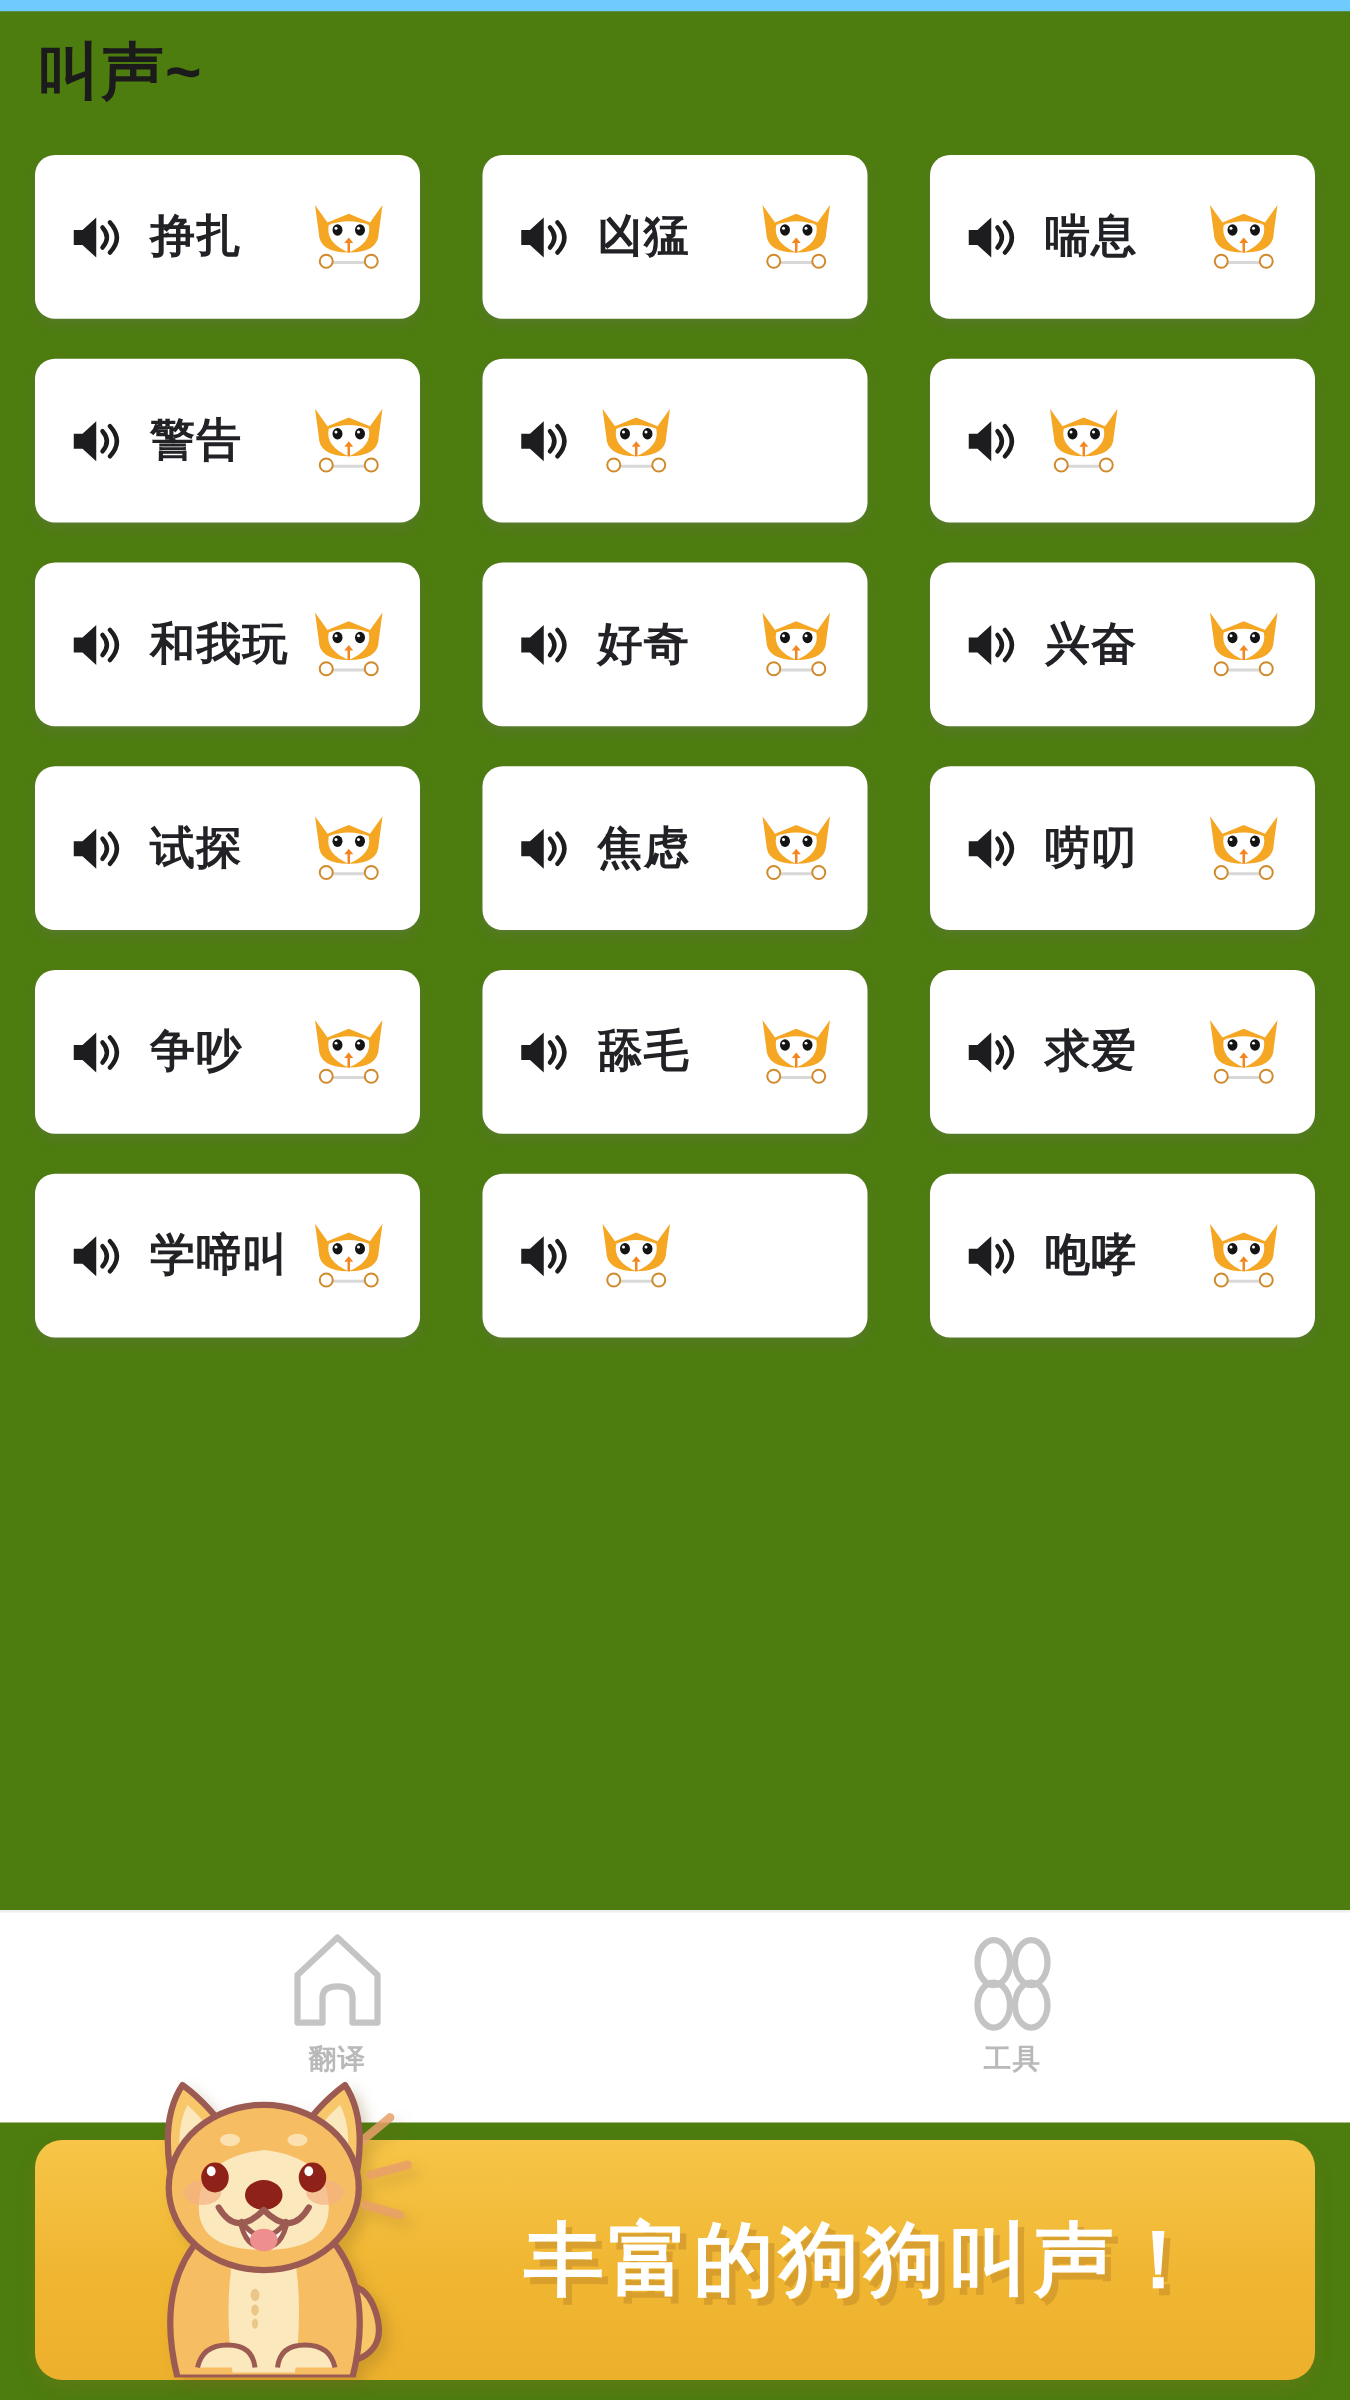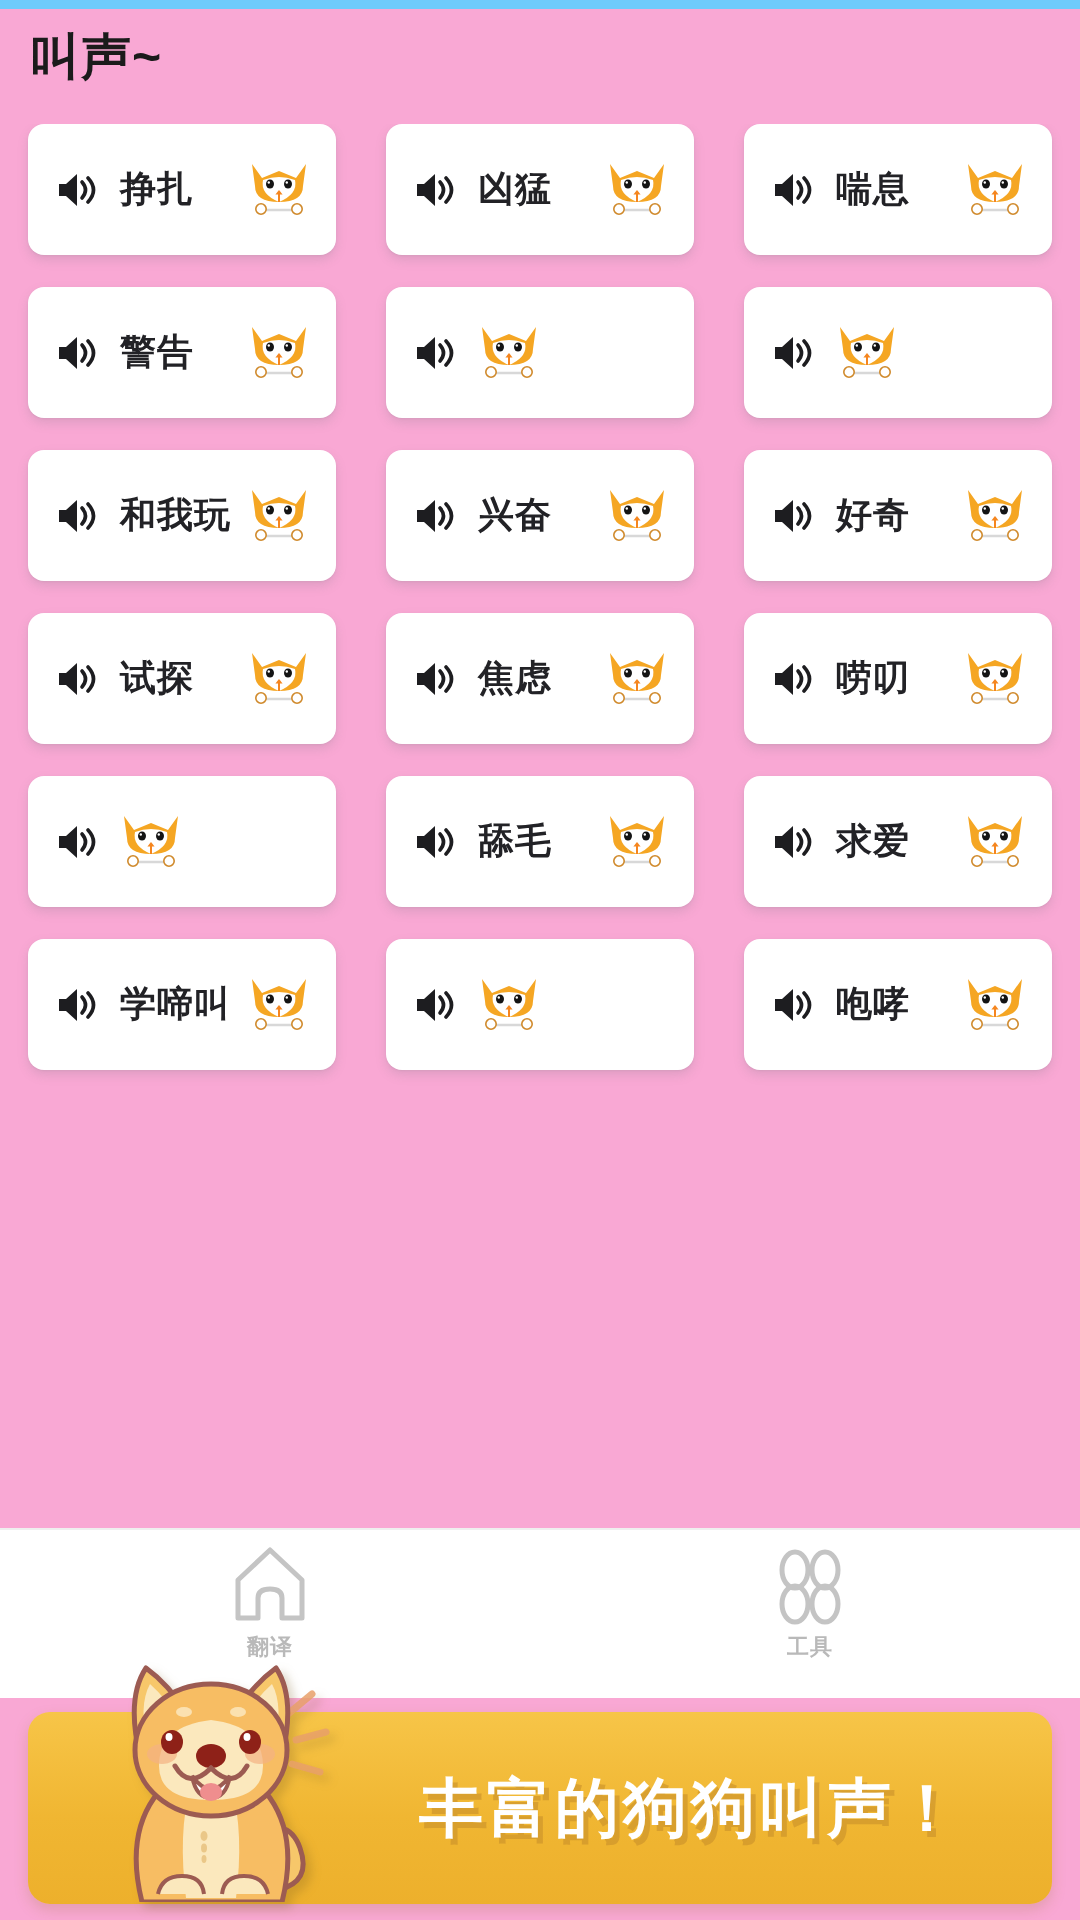--- a/index.html
+++ b/index.html
@@ -9,21 +9,21 @@
     height: 1920px;
     overflow: hidden;
     background: #ffffff;
     font-family: "Liberation Sans", "DejaVu Sans", sans-serif;
   }
 
   #app {
     position: relative;
     width: 1080px;
     height: 1920px;
-    background: #f9a8d4;
+    background: #4d7c0f;
     overflow: hidden;
   }
 
   
   .status-strip {
     position: absolute;
     top: 0; left: 0;
     width: 1080px;
     height: 9px;
     background: #6ecbfb;
@@ -321,20 +321,41 @@
           <circle cx="13" cy="47" r="5.2" fill="#ffffff" stroke="#d08a2c" stroke-width="1.6"></circle>
           <circle cx="49" cy="47" r="5.2" fill="#ffffff" stroke="#d08a2c" stroke-width="1.6"></circle>
         </svg>
       </div>
       <div class="sound-card">
         <svg class="speaker-icon" viewBox="0 0 42 42" xmlns="http://www.w3.org/2000/svg">
           <path d="M3 15 h7 L21 5 v32 L10 27 H3 Z" fill="#1d1d20"></path>
           <path d="M26 13 q7 8 0 16" fill="none" stroke="#1d1d20" stroke-width="3.6" stroke-linecap="round"></path>
           <path d="M32 9 q11 12 0 24" fill="none" stroke="#1d1d20" stroke-width="3.6" stroke-linecap="round"></path>
         </svg>
+        <span class="sound-label">好奇</span>
+        <svg class="dog-face-icon" viewBox="0 0 62 56" xmlns="http://www.w3.org/2000/svg">
+          <path d="M4 2 L14 16 L31 9 L48 16 L58 2 L55 24 Q55 40 31 40 Q7 40 7 24 Z" fill="#f5a623"></path>
+          <path d="M15 18 Q31 12 47 18 Q50 32 31 40 Q12 32 15 18 Z" fill="#ffffff"></path>
+          <ellipse cx="22" cy="22" rx="4" ry="4.6" fill="#141414"></ellipse>
+          <ellipse cx="40" cy="22" rx="4" ry="4.6" fill="#141414"></ellipse>
+          <circle cx="20.8" cy="20.5" r="1.2" fill="#ffffff"></circle>
+          <circle cx="38.8" cy="20.5" r="1.2" fill="#ffffff"></circle>
+          <path d="M31 28 l3.6 4.4 h-7.2 Z" fill="#f5861f"></path>
+          <line x1="31" y1="32" x2="31" y2="40" stroke="#f5861f" stroke-width="2"></line>
+          <line x1="12" y1="48" x2="50" y2="48" stroke="#d8d8d8" stroke-width="2.4"></line>
+          <circle cx="13" cy="47" r="5.2" fill="#ffffff" stroke="#d08a2c" stroke-width="1.6"></circle>
+          <circle cx="49" cy="47" r="5.2" fill="#ffffff" stroke="#d08a2c" stroke-width="1.6"></circle>
+        </svg>
+      </div>
+      <div class="sound-card">
+        <svg class="speaker-icon" viewBox="0 0 42 42" xmlns="http://www.w3.org/2000/svg">
+          <path d="M3 15 h7 L21 5 v32 L10 27 H3 Z" fill="#1d1d20"></path>
+          <path d="M26 13 q7 8 0 16" fill="none" stroke="#1d1d20" stroke-width="3.6" stroke-linecap="round"></path>
+          <path d="M32 9 q11 12 0 24" fill="none" stroke="#1d1d20" stroke-width="3.6" stroke-linecap="round"></path>
+        </svg>
         <span class="sound-label">兴奋</span>
         <svg class="dog-face-icon" viewBox="0 0 62 56" xmlns="http://www.w3.org/2000/svg">
           <path d="M4 2 L14 16 L31 9 L48 16 L58 2 L55 24 Q55 40 31 40 Q7 40 7 24 Z" fill="#f5a623"></path>
           <path d="M15 18 Q31 12 47 18 Q50 32 31 40 Q12 32 15 18 Z" fill="#ffffff"></path>
           <ellipse cx="22" cy="22" rx="4" ry="4.6" fill="#141414"></ellipse>
           <ellipse cx="40" cy="22" rx="4" ry="4.6" fill="#141414"></ellipse>
           <circle cx="20.8" cy="20.5" r="1.2" fill="#ffffff"></circle>
           <circle cx="38.8" cy="20.5" r="1.2" fill="#ffffff"></circle>
           <path d="M31 28 l3.6 4.4 h-7.2 Z" fill="#f5861f"></path>
           <line x1="31" y1="32" x2="31" y2="40" stroke="#f5861f" stroke-width="2"></line>
@@ -342,41 +363,20 @@
           <circle cx="13" cy="47" r="5.2" fill="#ffffff" stroke="#d08a2c" stroke-width="1.6"></circle>
           <circle cx="49" cy="47" r="5.2" fill="#ffffff" stroke="#d08a2c" stroke-width="1.6"></circle>
         </svg>
       </div>
       <div class="sound-card">
         <svg class="speaker-icon" viewBox="0 0 42 42" xmlns="http://www.w3.org/2000/svg">
           <path d="M3 15 h7 L21 5 v32 L10 27 H3 Z" fill="#1d1d20"></path>
           <path d="M26 13 q7 8 0 16" fill="none" stroke="#1d1d20" stroke-width="3.6" stroke-linecap="round"></path>
           <path d="M32 9 q11 12 0 24" fill="none" stroke="#1d1d20" stroke-width="3.6" stroke-linecap="round"></path>
         </svg>
-        <span class="sound-label">好奇</span>
-        <svg class="dog-face-icon" viewBox="0 0 62 56" xmlns="http://www.w3.org/2000/svg">
-          <path d="M4 2 L14 16 L31 9 L48 16 L58 2 L55 24 Q55 40 31 40 Q7 40 7 24 Z" fill="#f5a623"></path>
-          <path d="M15 18 Q31 12 47 18 Q50 32 31 40 Q12 32 15 18 Z" fill="#ffffff"></path>
-          <ellipse cx="22" cy="22" rx="4" ry="4.6" fill="#141414"></ellipse>
-          <ellipse cx="40" cy="22" rx="4" ry="4.6" fill="#141414"></ellipse>
-          <circle cx="20.8" cy="20.5" r="1.2" fill="#ffffff"></circle>
-          <circle cx="38.8" cy="20.5" r="1.2" fill="#ffffff"></circle>
-          <path d="M31 28 l3.6 4.4 h-7.2 Z" fill="#f5861f"></path>
-          <line x1="31" y1="32" x2="31" y2="40" stroke="#f5861f" stroke-width="2"></line>
-          <line x1="12" y1="48" x2="50" y2="48" stroke="#d8d8d8" stroke-width="2.4"></line>
-          <circle cx="13" cy="47" r="5.2" fill="#ffffff" stroke="#d08a2c" stroke-width="1.6"></circle>
-          <circle cx="49" cy="47" r="5.2" fill="#ffffff" stroke="#d08a2c" stroke-width="1.6"></circle>
-        </svg>
-      </div>
-      <div class="sound-card">
-        <svg class="speaker-icon" viewBox="0 0 42 42" xmlns="http://www.w3.org/2000/svg">
-          <path d="M3 15 h7 L21 5 v32 L10 27 H3 Z" fill="#1d1d20"></path>
-          <path d="M26 13 q7 8 0 16" fill="none" stroke="#1d1d20" stroke-width="3.6" stroke-linecap="round"></path>
-          <path d="M32 9 q11 12 0 24" fill="none" stroke="#1d1d20" stroke-width="3.6" stroke-linecap="round"></path>
-        </svg>
         <span class="sound-label">试探</span>
         <svg class="dog-face-icon" viewBox="0 0 62 56" xmlns="http://www.w3.org/2000/svg">
           <path d="M4 2 L14 16 L31 9 L48 16 L58 2 L55 24 Q55 40 31 40 Q7 40 7 24 Z" fill="#f5a623"></path>
           <path d="M15 18 Q31 12 47 18 Q50 32 31 40 Q12 32 15 18 Z" fill="#ffffff"></path>
           <ellipse cx="22" cy="22" rx="4" ry="4.6" fill="#141414"></ellipse>
           <ellipse cx="40" cy="22" rx="4" ry="4.6" fill="#141414"></ellipse>
           <circle cx="20.8" cy="20.5" r="1.2" fill="#ffffff"></circle>
           <circle cx="38.8" cy="20.5" r="1.2" fill="#ffffff"></circle>
           <path d="M31 28 l3.6 4.4 h-7.2 Z" fill="#f5861f"></path>
           <line x1="31" y1="32" x2="31" y2="40" stroke="#f5861f" stroke-width="2"></line>
@@ -426,20 +426,21 @@
           <circle cx="13" cy="47" r="5.2" fill="#ffffff" stroke="#d08a2c" stroke-width="1.6"></circle>
           <circle cx="49" cy="47" r="5.2" fill="#ffffff" stroke="#d08a2c" stroke-width="1.6"></circle>
         </svg>
       </div>
       <div class="sound-card">
         <svg class="speaker-icon" viewBox="0 0 42 42" xmlns="http://www.w3.org/2000/svg">
           <path d="M3 15 h7 L21 5 v32 L10 27 H3 Z" fill="#1d1d20"></path>
           <path d="M26 13 q7 8 0 16" fill="none" stroke="#1d1d20" stroke-width="3.6" stroke-linecap="round"></path>
           <path d="M32 9 q11 12 0 24" fill="none" stroke="#1d1d20" stroke-width="3.6" stroke-linecap="round"></path>
         </svg>
+        <span class="sound-label">争吵</span>
         <svg class="dog-face-icon" viewBox="0 0 62 56" xmlns="http://www.w3.org/2000/svg">
           <path d="M4 2 L14 16 L31 9 L48 16 L58 2 L55 24 Q55 40 31 40 Q7 40 7 24 Z" fill="#f5a623"></path>
           <path d="M15 18 Q31 12 47 18 Q50 32 31 40 Q12 32 15 18 Z" fill="#ffffff"></path>
           <ellipse cx="22" cy="22" rx="4" ry="4.6" fill="#141414"></ellipse>
           <ellipse cx="40" cy="22" rx="4" ry="4.6" fill="#141414"></ellipse>
           <circle cx="20.8" cy="20.5" r="1.2" fill="#ffffff"></circle>
           <circle cx="38.8" cy="20.5" r="1.2" fill="#ffffff"></circle>
           <path d="M31 28 l3.6 4.4 h-7.2 Z" fill="#f5861f"></path>
           <line x1="31" y1="32" x2="31" y2="40" stroke="#f5861f" stroke-width="2"></line>
           <line x1="12" y1="48" x2="50" y2="48" stroke="#d8d8d8" stroke-width="2.4"></line>

